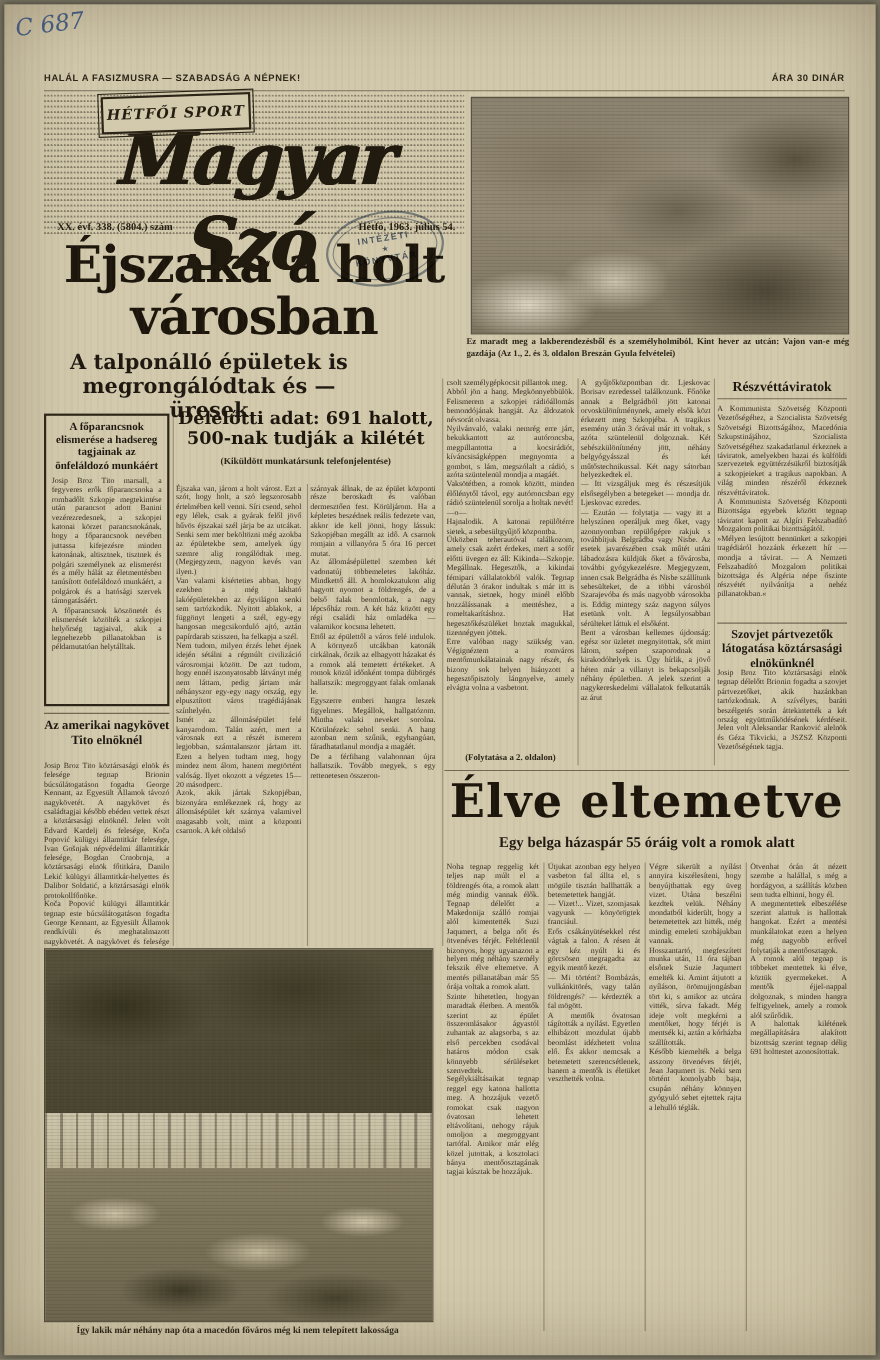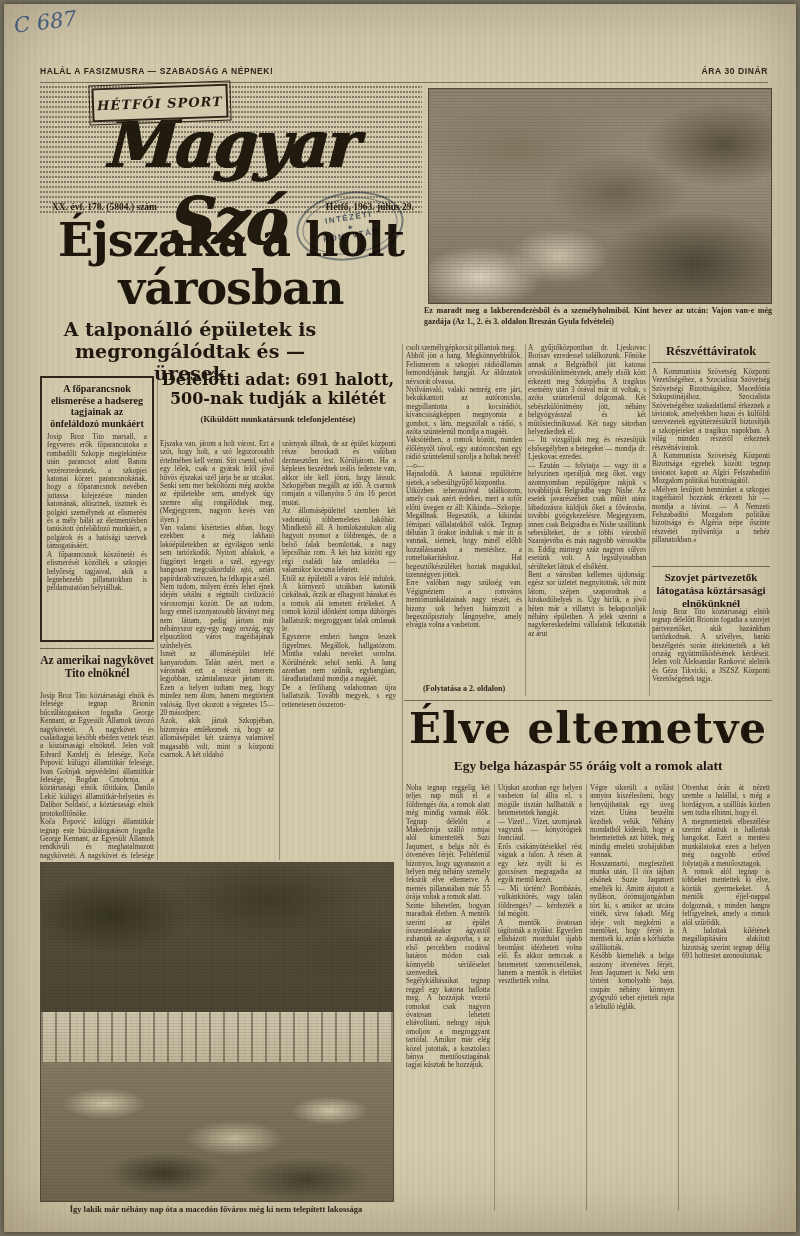--- a/index.html
+++ b/index.html
@@ -139,22 +139,22 @@
     <span>HALÁL A FASIZMUSRA — SZABADSÁG A NÉPNEK!</span>
     <span>ÁRA 30 DINÁR</span>
   </div>
 
   <div class="abs masthead">
     <div class="badge">
       <span>HÉTFŐI SPORT</span>
     </div>
     <div class="logo">Magyar Szó</div>
     <div class="dateline">
-      <span>XX. évf. 178. (5804.) szám</span>
-      <span>Hétfő, 1963. július 29.</span>
+      <span>XX. évf. 338. (5804.) szám</span>
+      <span>Hétfő, 1963. július 54.</span>
     </div>
   </div>
 
   <div class="abs photo photo-rubble"></div>
   <div class="abs caption caption-top">Ez maradt meg a lakberendezésből és a személyholmiból. Kint hever az utcán: Vajon van-e még gazdája (Az 1., 2. és 3. oldalon Breszán Gyula felvételei)</div>
 
   <h1 class="abs headline">Éjszaka a holt
 városban</h1>
 
   <div class="abs stamp">

